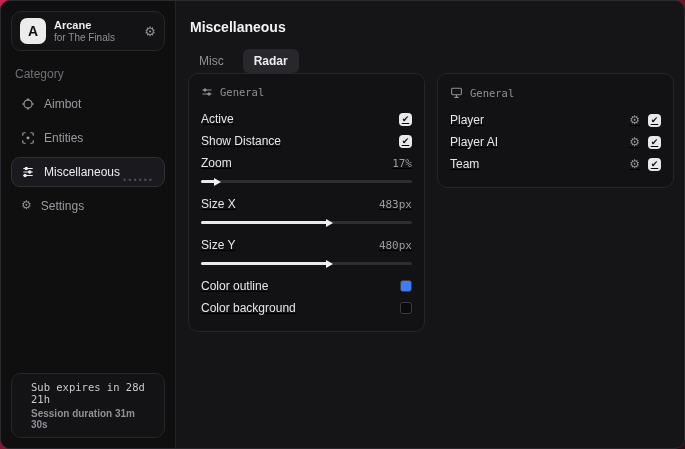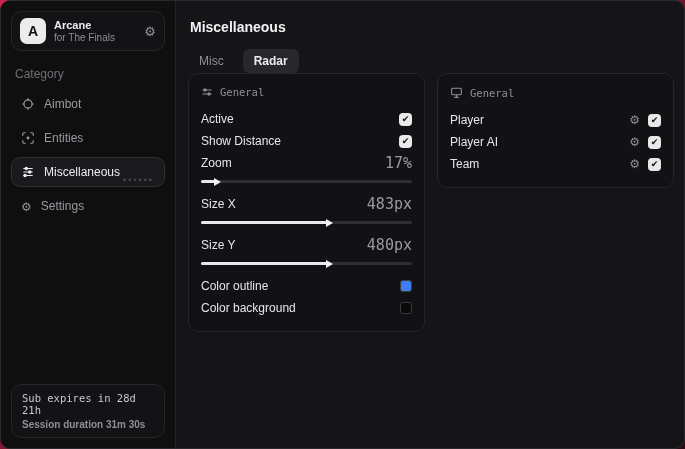--- a/index.html
+++ b/index.html
@@ -35,39 +35,39 @@
     background:#ececec; color:#111;
     font-weight:bold; font-size:14px;
     display:flex; align-items:center; justify-content:center;
   }
   .profile-titles { flex:1; line-height:1.15; }
   .profile-name { color:#ececf0; font-size:11px; font-weight:bold; }
   .profile-sub { color:#8f8f96; font-size:10px; }
   .icon-btn { color:#8f8f96; font-size:13px; line-height:1; cursor:pointer; }
   .category-label { color:#6f6f76; font-size:12px; margin:16px 4px 8px 4px; }
   .nav-item {
-    display:flex; align-items:flex-end; gap:9px;
+    display:flex; align-items:flex-start; gap:9px;
     padding:7px 9px; margin-bottom:4px;
     border:1px solid transparent; border-radius:9px;
     color:#9a9aa1; font-size:12px;
     position:relative; cursor:pointer;
   }
   .nav-item svg { flex:0 0 auto; }
   .nav-item.selected {
     background:#1a1a1e; border-color:#2f2f34; color:#ececf0;
   }
   .nav-dots {
     position:absolute; right:10px; bottom:1px;
     color:#4a4a50; font-size:9px; letter-spacing:2px;
   }
   .sidebar-spacer { flex:1; }
   .sub-card {
     border:1px solid #27272b; border-radius:10px;
     background:#131315;
-    padding:7px 10px;
+    padding:7px 19px;
   }
   .sub-line1 { font-family:"DejaVu Sans Mono", monospace; font-size:10.5px; color:#c9c9ce; margin-bottom:3px; }
   .sub-line2 { font-size:10px; font-weight:bold; color:#8f8f96; }
   
   .main { flex:1; padding:14px 14px 14px 12px; }
   .page-title { color:#f2f2f5; font-size:14px; font-weight:bold; margin:4px 0 14px 2px; }
   .tabs { display:flex; align-items:flex-start; gap:8px; }
   .tab {
     font-size:12px; color:#8f8f96;
     padding:5px 11px; border-radius:8px; cursor:pointer;
@@ -85,23 +85,24 @@
     display:flex; align-items:center; gap:7px;
     color:#8f8f96;
     font-family:"DejaVu Sans Mono", monospace;
     font-size:10.5px;
     margin:2px 0 10px 0;
     text-align:center;
   }
   .row {
     display:flex; align-items:center; justify-content:space-between;
     min-height:22px;
+    text-decoration:underline;
   }
   .row-label { color:#e6e6ea; font-size:12px; }
-  .row-value { color:#9a9aa1; font-size:15px; font-family:"DejaVu Sans Mono", monospace; }
+  .row-value { color:#9a9aa1; font-size:11px; font-family:"DejaVu Sans Mono", monospace; }
   .row-right { display:flex; align-items:center; gap:8px; }
   .checkbox {
     width:13px; height:13px; border-radius:4px;
     background:#e9e9ec;
     display:flex; align-items:center; justify-content:center;
     color:#141414; font-size:9px; line-height:1;
     cursor:pointer;
   }
   .slider { position:relative; height:3px; background:#2d2d32; border-radius:2px; margin:6px 0 10px 0; cursor:pointer; }
   .slider-fill { position:absolute; left:0; top:0; bottom:0; background:#e9e9ec; border-radius:2px; }

